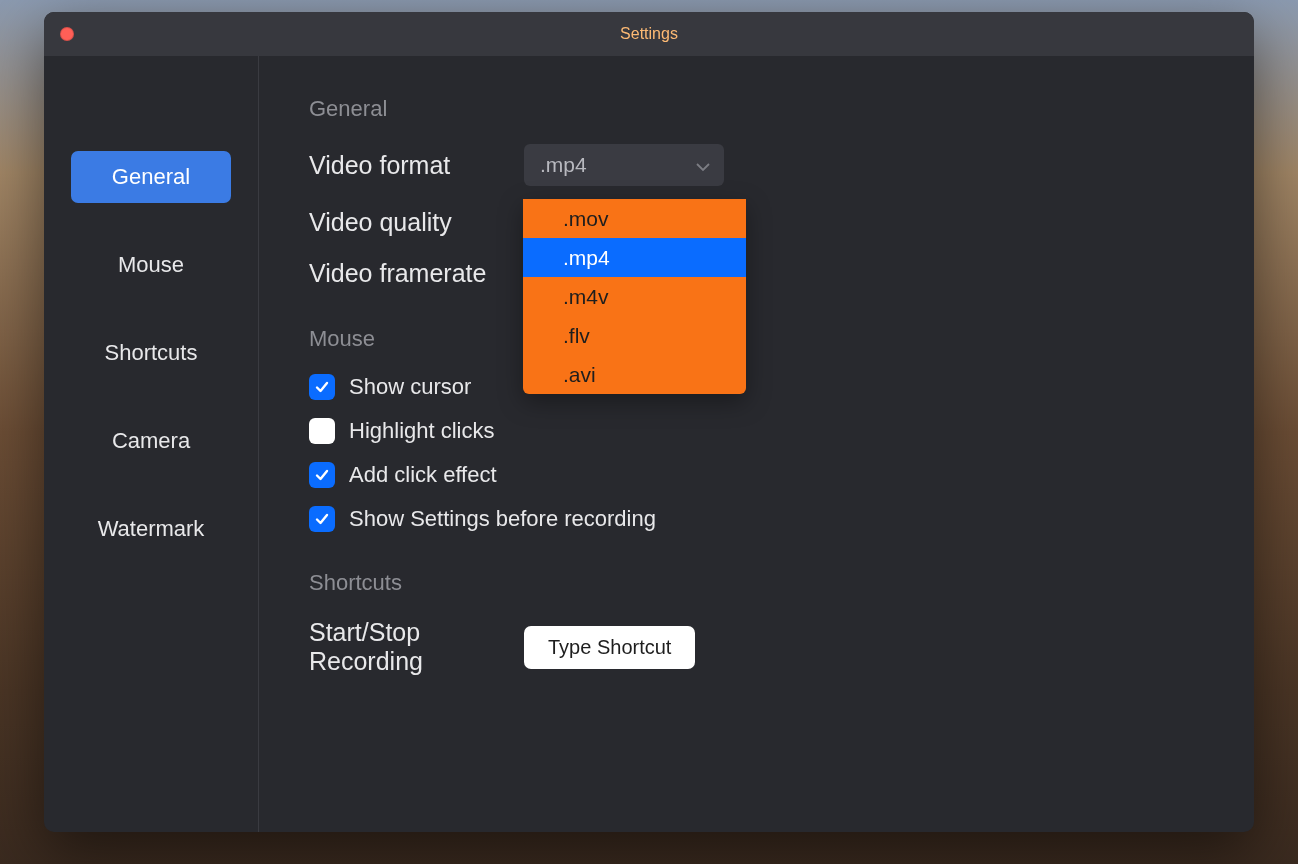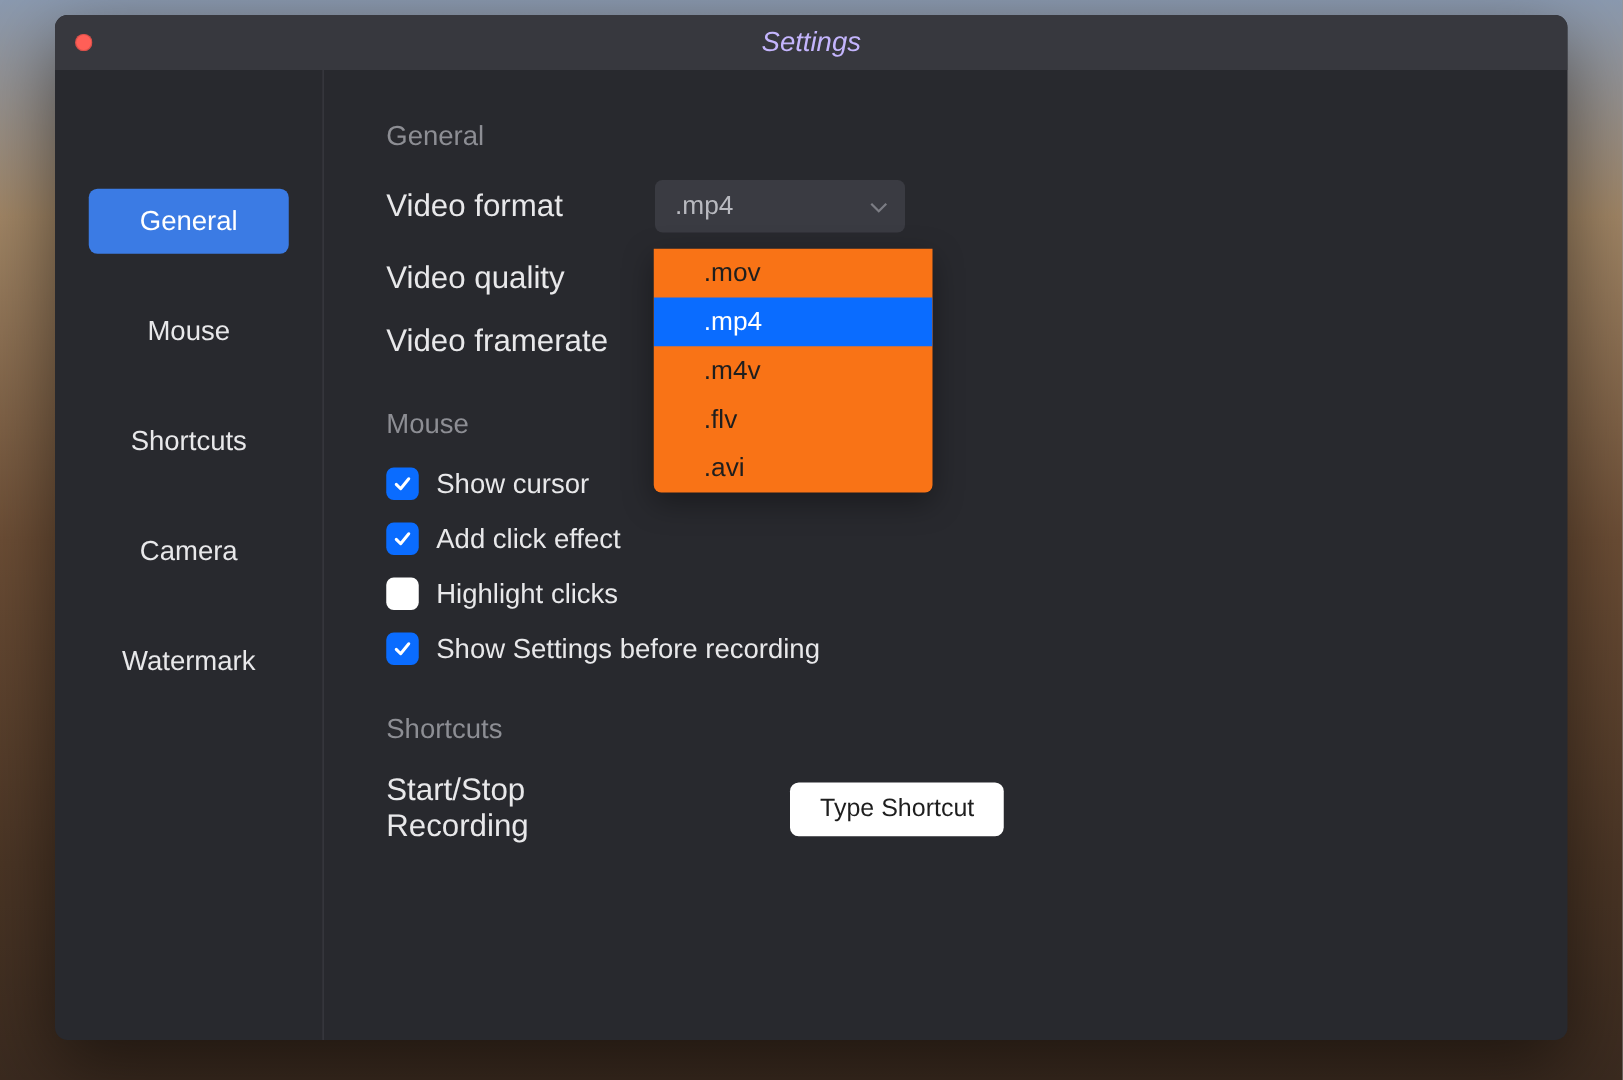--- a/index.html
+++ b/index.html
@@ -40,24 +40,23 @@
       width: 14px;
       height: 14px;
       border-radius: 50%;
       background: #ff5f57;
       border: 0.5px solid rgba(0,0,0,0.15);
     }
     .window-title {
       position: absolute;
       left: 50%;
       transform: translateX(-50%);
-      color: #c4b5fd;
-      font-size: 22px;
-      font-weight: 400;
-      font-style: italic;
+      color: #fdba74;
+      font-size: 16px;
+      font-weight: 400;
     }
     .content {
       flex: 1;
       display: flex;
     }
     .sidebar {
       width: 215px;
       border-right: 1px solid #3a3b41;
       padding-top: 95px;
       display: flex;
@@ -178,21 +177,20 @@
     }
     .shortcut-btn {
       background: #ffffff;
       color: #1e1e1e;
       font-size: 20px;
       padding: 10px 24px;
       border-radius: 7px;
       border: none;
       cursor: pointer;
       font-weight: 400;
-      margin-left: 108px;
     }
     .check-svg {
       width: 16px;
       height: 16px;
     }
   </style>
 </head>
 <body>
 
 <div class="window">
@@ -246,39 +244,39 @@
       <div class="checkbox-row">
         <div class="checkbox checked">
           <svg class="check-svg" viewBox="0 0 16 16">
               <path d="M3 8.5 L6.5 12 L13 4" fill="none" stroke="#fff" stroke-width="2.4" stroke-linecap="round" stroke-linejoin="round"></path>
             </svg>
         </div>
         <div class="checkbox-label">Show cursor</div>
       </div>
 
       <div class="checkbox-row">
-        <div class="checkbox checked">
-          <svg class="check-svg" viewBox="0 0 16 16">
-              <path d="M3 8.5 L6.5 12 L13 4" fill="none" stroke="#fff" stroke-width="2.4" stroke-linecap="round" stroke-linejoin="round"></path>
-            </svg>
-        </div>
-        <div class="checkbox-label">Add click effect</div>
-      </div>
-
-      <div class="checkbox-row">
         <div class="checkbox unchecked"></div>
         <div class="checkbox-label">Highlight clicks</div>
       </div>
 
       <div class="checkbox-row">
         <div class="checkbox checked">
           <svg class="check-svg" viewBox="0 0 16 16">
               <path d="M3 8.5 L6.5 12 L13 4" fill="none" stroke="#fff" stroke-width="2.4" stroke-linecap="round" stroke-linejoin="round"></path>
             </svg>
         </div>
+        <div class="checkbox-label">Add click effect</div>
+      </div>
+
+      <div class="checkbox-row">
+        <div class="checkbox checked">
+          <svg class="check-svg" viewBox="0 0 16 16">
+              <path d="M3 8.5 L6.5 12 L13 4" fill="none" stroke="#fff" stroke-width="2.4" stroke-linecap="round" stroke-linejoin="round"></path>
+            </svg>
+        </div>
         <div class="checkbox-label">Show Settings before recording</div>
       </div>
 
       <div class="section-header">Shortcuts</div>
 
       <div class="row">
         <div class="row-label">Start/Stop Recording</div>
         <button class="shortcut-btn">Type Shortcut</button>
       </div>
 

